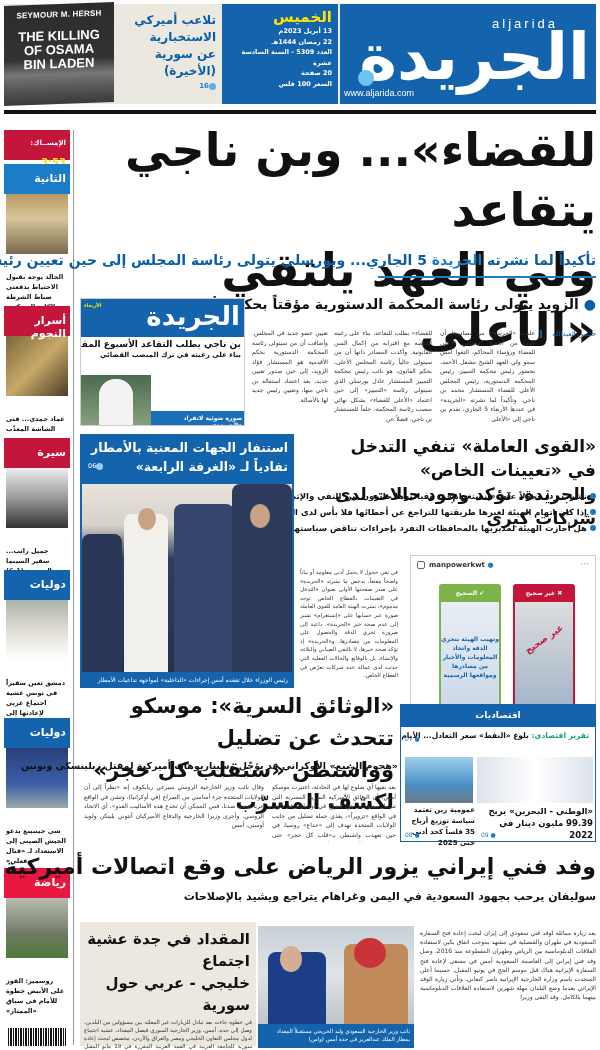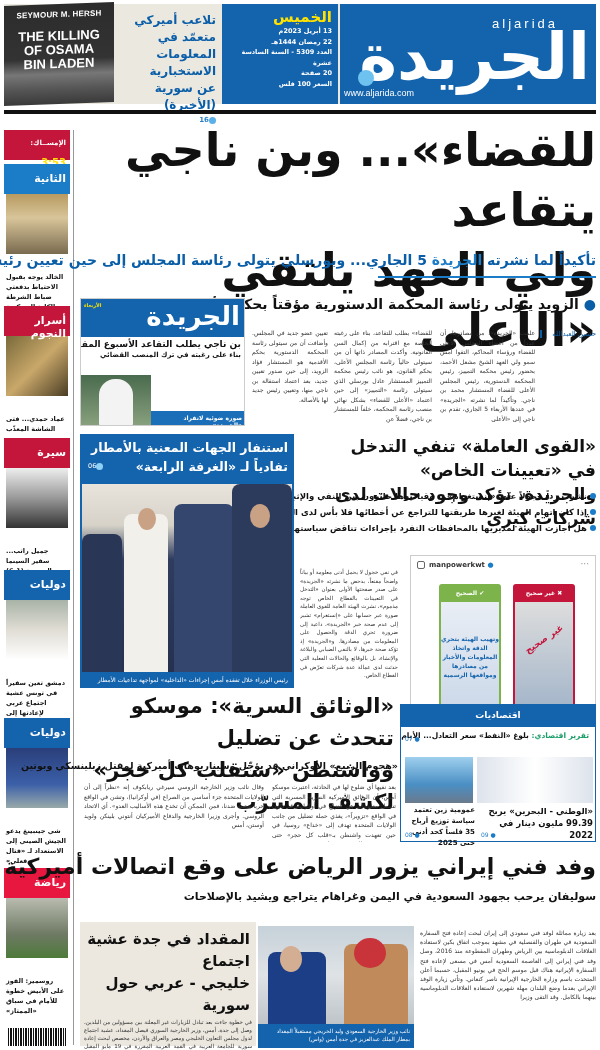--- a/index.html
+++ b/index.html
@@ -118,21 +118,20 @@
   <div id="book" class="abs">
     <div class="author">SEYMOUR M. HERSH</div>
     <div class="title">
       <div>THE KILLING</div>
       <div>OF OSAMA</div>
       <div>BIN LADEN</div>
     </div>
   </div>
   <div id="teaser" class="abs rtl">
     <div class="l">تلاعب أميركي</div>
-    <div class="l">متعمّد في المعلومات</div>
     <div class="l">الاستخبارية</div>
     <div class="l">عن سورية (الأخيرة)</div>
     <div class="ref"><span class="dot"></span><span>16</span></div>
   </div>
   <div id="datebox" class="abs rtl">
     <div class="day">الخميس</div>
     <div class="dl">13 أبريل 2023م</div>
     <div class="dl">22 رمضان 1444هـ</div>
     <div class="dl">العدد 5309 - السنة السادسة عشرة</div>
     <div class="dl">20 صفحة</div>

